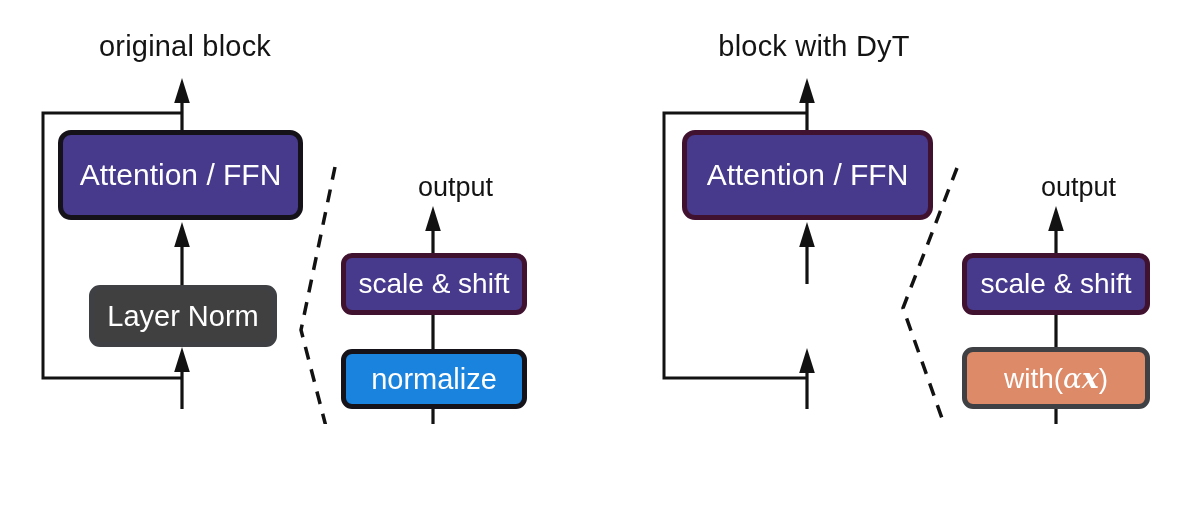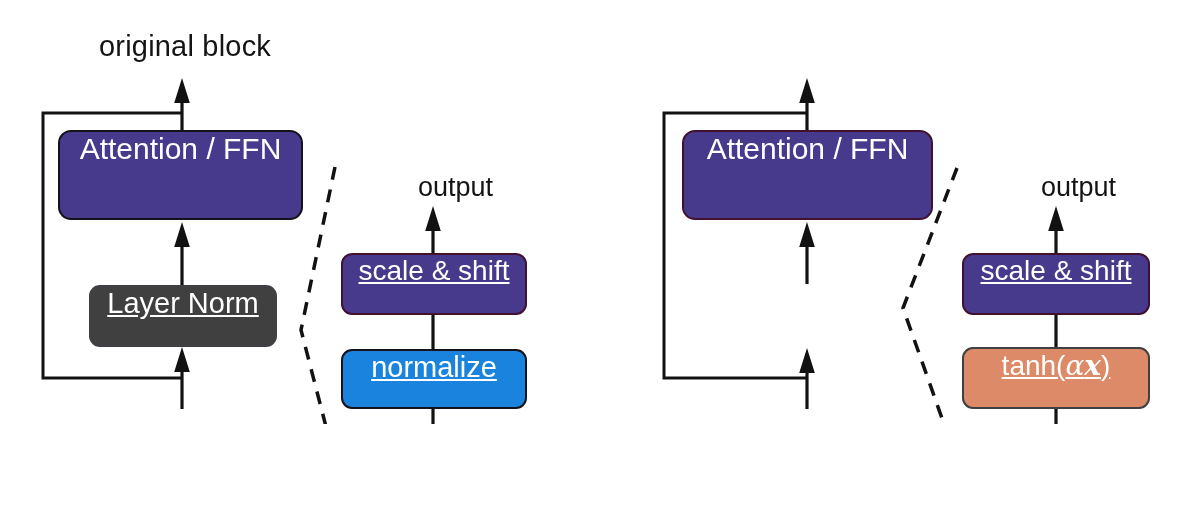--- a/index.html
+++ b/index.html
@@ -12,28 +12,28 @@
   }
   #wires{position:absolute;left:0;top:0;width:1200px;height:505px;}
   .title{
     position:absolute;
     font-size:29px;
     text-align:center;
     letter-spacing:0.2px;
   }
   .box{
     position:absolute;
-    display:flex;justify-content:center;
-    border:2px solid #c2410c;
+    display:flex;align-items:center;justify-content:center;
+    border:5px solid #c2410c;
     border-radius:11px;
     color:#fff;
     box-sizing:border-box;
   }
   .box.big{border-radius:13px;font-size:30px;}
-  .box.small{font-size:28px;text-decoration:underline;}
+  .box.small{font-size:28px;}
   .label{
     position:absolute;
     text-align:right;
     font-size:27px;
     color:#141414;
   }
   .mathx{
     position:absolute;
     text-align:center;
     font-family:"DejaVu Serif", serif;
@@ -103,33 +103,34 @@
   <div class="box small" style="left: 341px; top: 253px; width: 186px; height: 62px; background-color: rgb(71, 58, 140); border-color: rgb(65, 18, 47); color: rgb(255, 255, 255);">
     <span>scale &amp; shift</span>
   </div>
 
   <div class="box small" style="left: 341px; top: 349px; width: 186px; height: 60px; font-size: 29px; background-color: rgb(26, 131, 222); border-color: rgb(21, 18, 26); color: #ffffff;">
     <span>normalize</span>
   </div>
 
   <div class="mathx" style="left: 393px; top: 438px; width: 80px; color: rgb(20, 20, 20);">x</div>
 
+  <div class="title" style="left: 664px; top: 30px; width: 300px; color: rgb(20, 20, 20);">block with DyT</div>
 
   <div class="box big" style="left: 682px; top: 130px; width: 251px; height: 90px; background-color: rgb(71, 58, 140); border-color: rgb(65, 18, 47); color: rgb(255, 255, 255);">
     <span>Attention / FFN</span>
   </div>
 
 
   <div class="label" style="left: 996px; top: 172px; width: 120px; color: rgb(20, 20, 20);">output</div>
 
   <div class="box small" style="left: 962px; top: 253px; width: 188px; height: 62px; background-color: rgb(71, 58, 140); border-color: rgb(65, 18, 47); color: rgb(255, 255, 255);">
     <span>scale &amp; shift</span>
   </div>
 
   <div class="box small" style="left: 962px; top: 347px; width: 188px; height: 62px; background-color: rgb(221, 138, 104); border-color: rgb(62, 64, 68); color: rgb(255, 255, 255);">
     <span>
-      <span>tanh(</span><span class="alpha">α</span><span class="mathbf">x</span><span>)</span>
+      <span>with(</span><span class="alpha">α</span><span class="mathbf">x</span><span>)</span>
     </span>
   </div>
 
   <div class="mathx" style="left: 1016px; top: 438px; width: 80px; color: rgb(20, 20, 20);">x</div>
 
 </div>
 
 </body></html>

